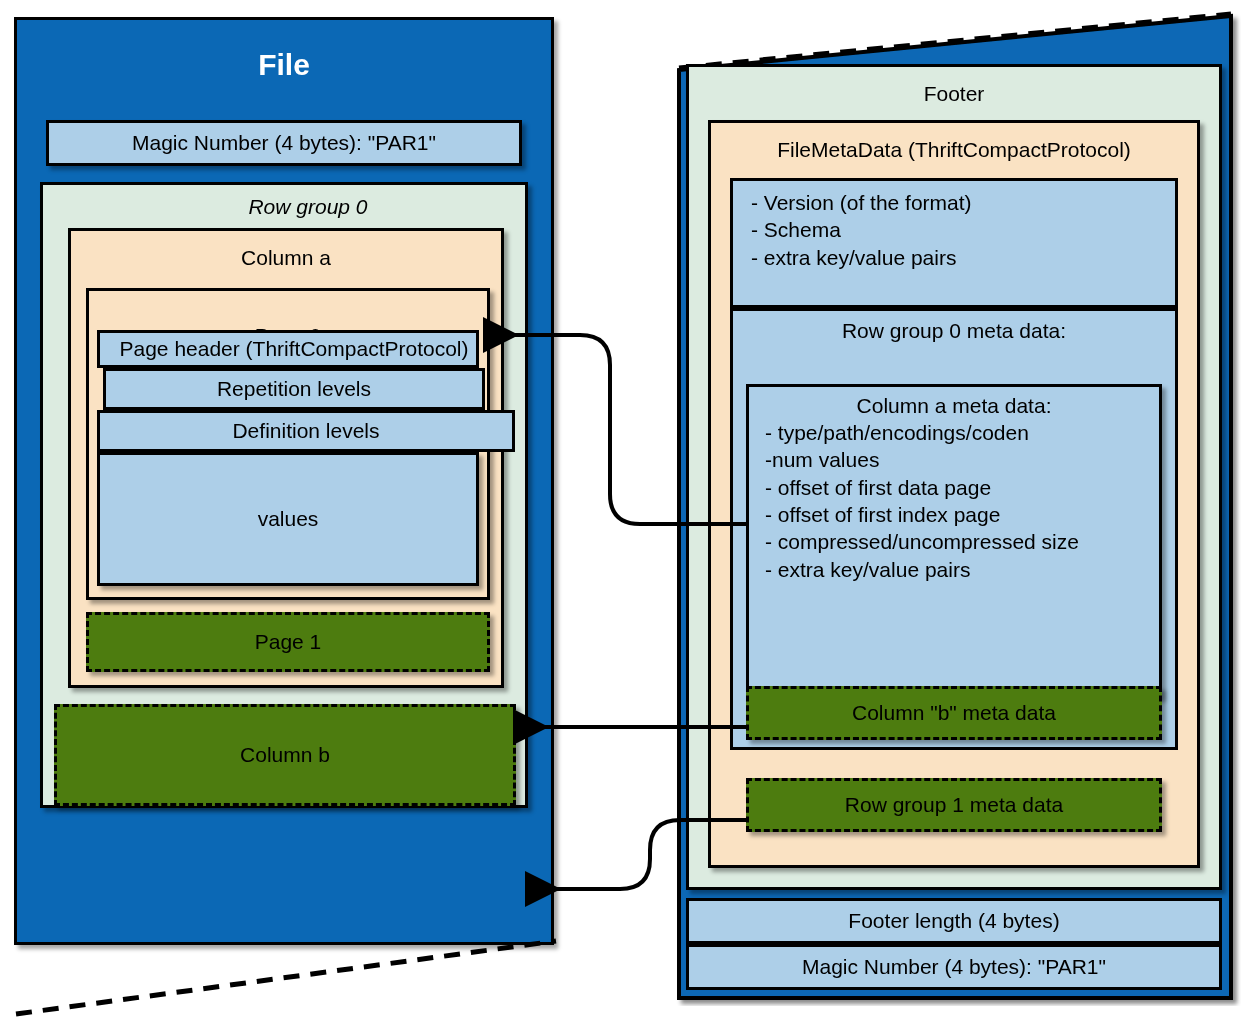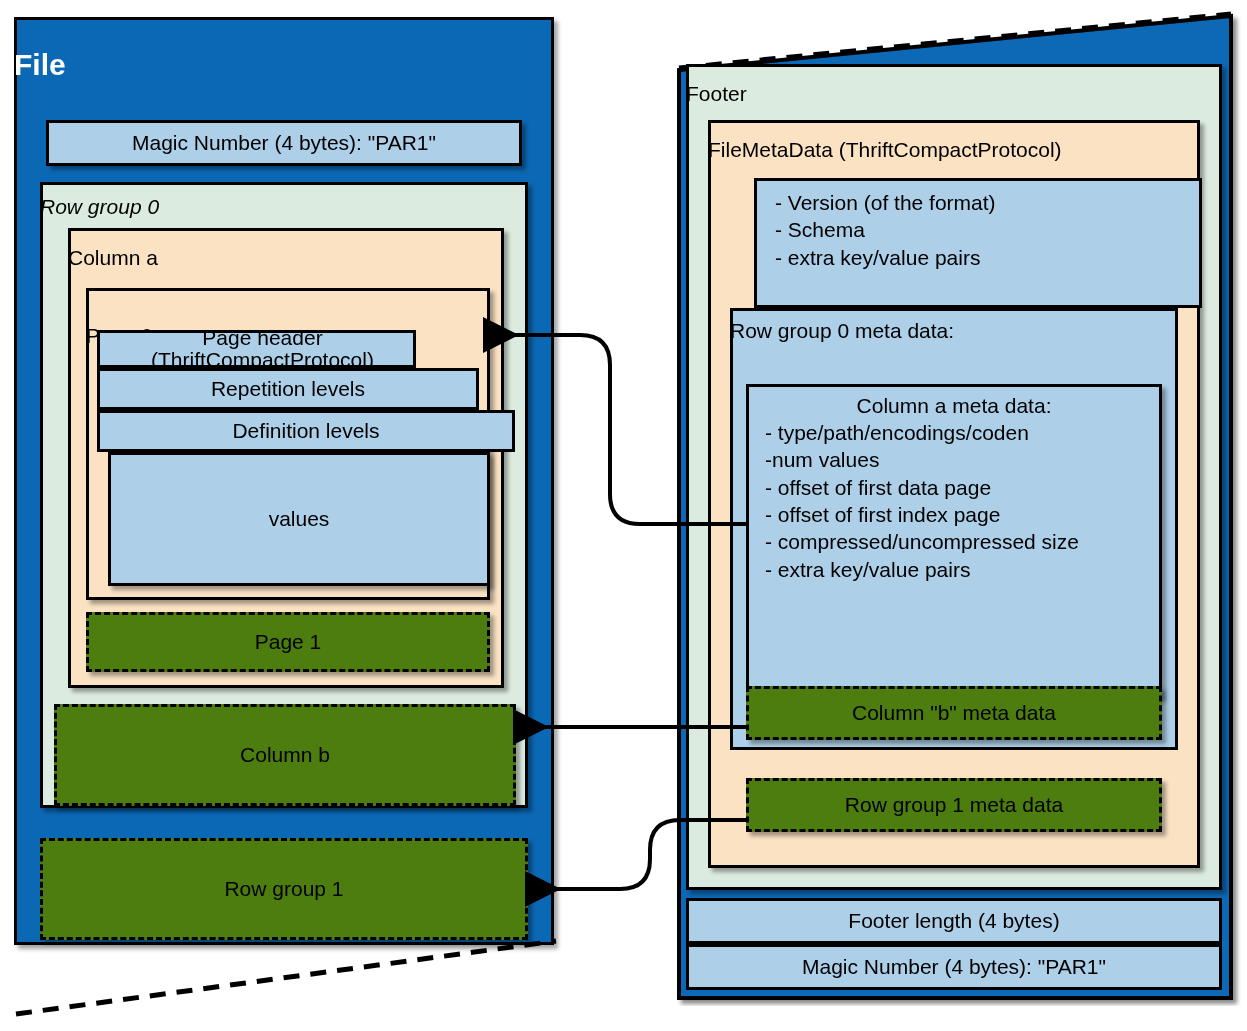--- a/index.html
+++ b/index.html
@@ -13,21 +13,21 @@
   
   .bx{
     position:absolute;box-sizing:border-box;
     border:3px solid #000;
     display:flex;align-items:center;justify-content:center;
     text-align:center;line-height:1.05;
     box-shadow:4px 4px 4px rgba(0,0,0,.35);
   }
   .bx.nosh{box-shadow:none;}
   .bx.dash{border-style:dashed;border-width:3px;}
-  .lbl{position:absolute;left:0;width:100%;}
+  .lbl{position:absolute;left:0;width:100%;text-align:center;}
 
   
   .blue    {background:#0B68B5;}
   .mint    {background:#DCEBE0;}
   .peach   {background:#FAE2C3;}
   .orange  {background:#4d7c0f;}
   .lblue   {background:#ADCFE8;}
 
   
   .t-file  {font-size:30px;font-weight:bold;color:#fff;}
@@ -77,44 +77,43 @@
 
   <div class="bx mint" style="left:40px;top:182px;width:488px;height:626px;"></div>
   <div class="lbl t-md" style="left:40px;top:195px;width:536px;font-style:italic;">Row group 0</div>
 
   <div class="bx peach" style="left:68px;top:228px;width:436px;height:460px;"></div>
   <div class="lbl t-md" style="left:68px;top:246px;width:436px;">Column a</div>
 
   <div class="bx peach" style="left:86px;top:288px;width:404px;height:312px;"></div>
   <div class="lbl t-md" style="left:86px;top:300px;width:404px;margin-top:24px;">Page 0</div>
 
-  <div class="bx lblue t-md nosh" style="left:97px;top:330px;width:319px;height:38px;padding-left:12px;">Page header (ThriftCompactProtocol)</div>
-  <div class="bx lblue t-md nosh" style="left:97px;top:368px;width:382px;height:42px;">Repetition levels</div>
+  <div class="bx lblue t-md nosh" style="left:97px;top:330px;width:382px;height:38px;padding-left:12px;">Page header (ThriftCompactProtocol)</div>
+  <div class="bx lblue t-md nosh" style="left:103px;top:368px;width:382px;height:42px;">Repetition levels</div>
   <div class="bx lblue t-md nosh" style="left:97px;top:410px;width:418px;height:42px;">Definition levels</div>
-  <div class="bx lblue t-md" style="left:108px;top:452px;width:382px;height:134px;">values</div>
+  <div class="bx lblue t-md" style="left:97px;top:452px;width:382px;height:134px;">values</div>
 
   <div class="bx orange dash t-md" style="left:86px;top:612px;width:404px;height:60px;">Page 1</div>
 
   <div class="bx orange dash t-md" style="left:54px;top:704px;width:462px;height:102px;">Column b</div>
 
-  <div class="bx orange dash t-md" style="left:40px;top:838px;width:488px;height:102px;">Row group 1</div>
 
   <svg class="overlay" viewBox="0 0 1247 1031">
     <path d="M 16,1014 L 556,941" fill="none" stroke="#000" stroke-width="5" stroke-dasharray="16 11"></path>
   </svg>
 
   <div id="rightInner">
 
     <div class="bx mint" style="left:8px;top:6px;width:536px;height:826px;"></div>
     <div class="lbl t-md" style="left:8px;top:24px;width:536px;">Footer</div>
 
     <div class="bx peach" style="left:30px;top:62px;width:492px;height:748px;"></div>
     <div class="lbl t-md" style="left:30px;top:80px;width:492px;">FileMetaData (ThriftCompactProtocol)</div>
 
-    <div class="bx lblue list nosh" style="left:52px;top:120px;width:448px;height:130px;margin-left:24px;">- Version (of the format)
+    <div class="bx lblue list nosh" style="left:52px;top:120px;width:448px;height:130px;">- Version (of the format)
 - Schema
 - extra key/value pairs</div>
 
     <div class="bx lblue nosh" style="left:52px;top:250px;width:448px;height:442px;"></div>
     <div class="lbl t-md" style="left:52px;top:261px;width:448px;">Row group 0 meta data:</div>
 
     <div class="bx lblue listc" style="left:68px;top:302px;width:416px;height:314px;">
       <div class="hd">Column a meta data:</div>
       <div class="bd">- type/path/encodings/coden
 -num values

